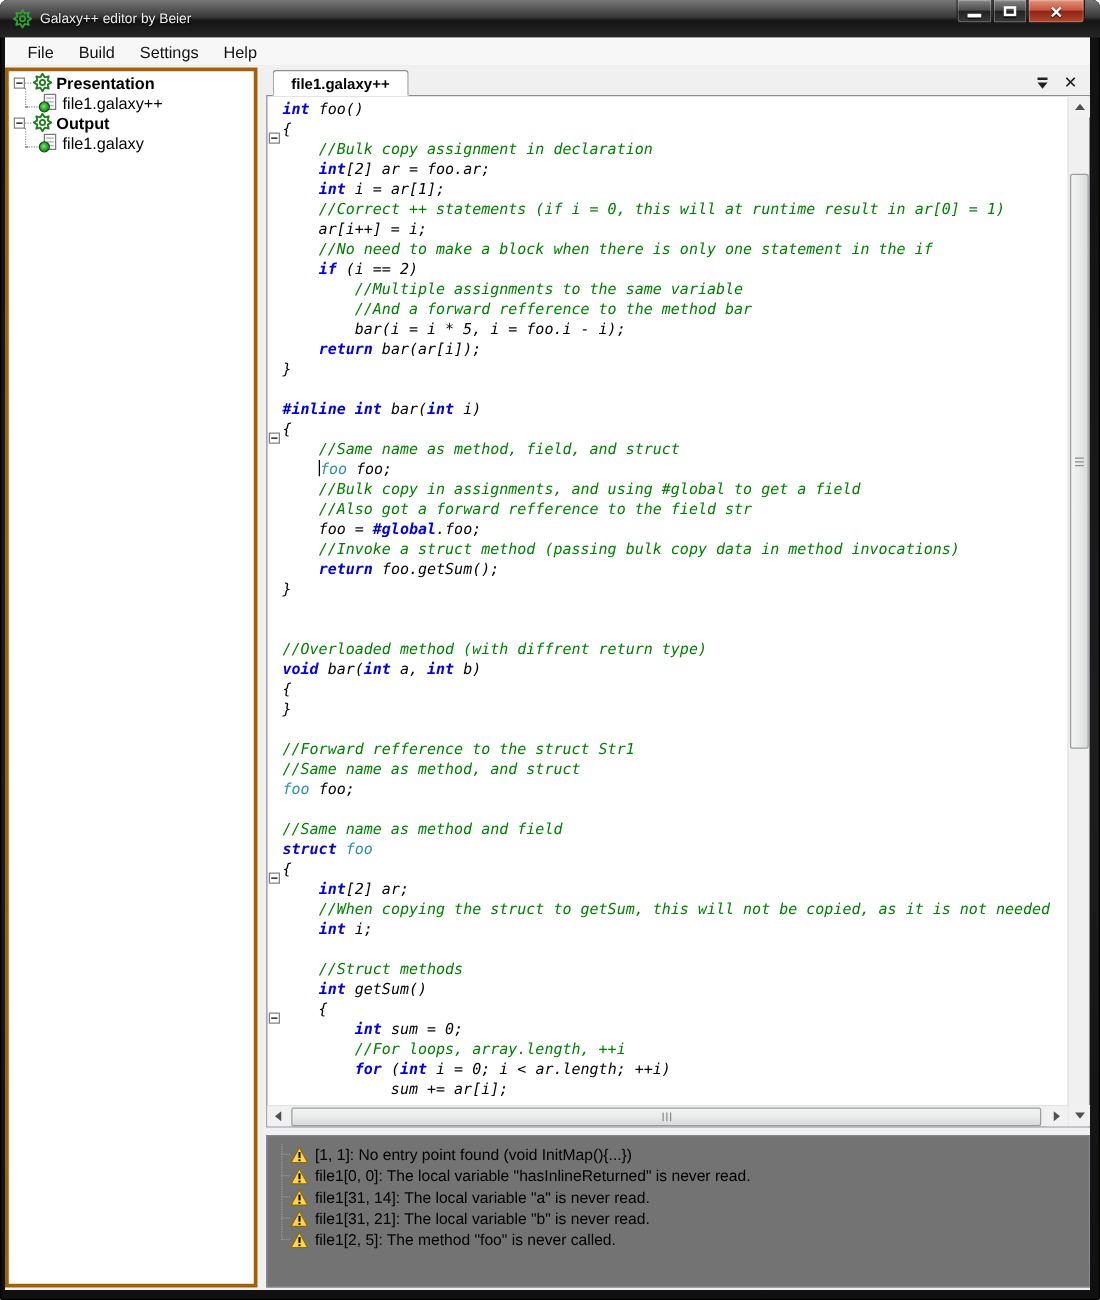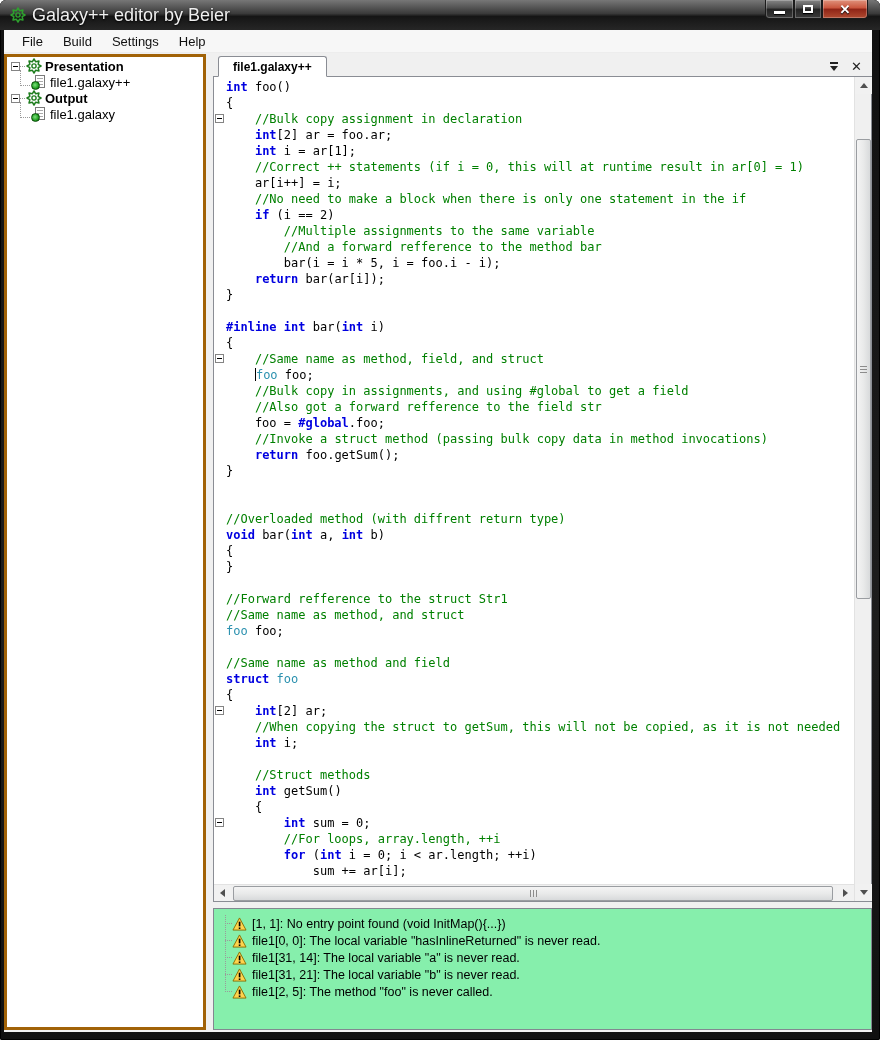--- a/index.html
+++ b/index.html
@@ -5,21 +5,21 @@
   * { box-sizing: border-box; margin: 0; padding: 0; }
   html,body { width:880px; height:1040px; overflow:hidden; font-family:"Liberation Sans",sans-serif; }
 
   
   .frame { position:absolute; inset:0; background:linear-gradient(#6a6a6a,#2a2a2a 28px,#111 30px,#1d1d1d 60%,#101010);
            border-radius:6px 6px 2px 2px; box-shadow:inset 0 0 0 1px #000; }
   .titlebar { position:absolute; left:0; top:0; right:0; height:30px; display:flex; align-items:center;
               background:linear-gradient(#777 0%,#3a3a3a 45%,#151515 55%,#262626 100%);
               border-radius:6px 6px 0 0; }
   .title-icon { width:16px; height:16px; margin:0 6px 0 10px; }
-  .title-text { color:#efefef; font-size:18px; text-shadow:0 1px 2px #000; }
+  .title-text { color:#efefef; font-size:11px; text-shadow:0 1px 2px #000; }
   .win-buttons { position:absolute; top:0; right:12px; display:flex; height:19px; }
   .win-btn { width:29px; height:19px; border:1px solid #1b1b1b; border-top:none; background:linear-gradient(#868686,#4c4c4c 45%,#222 50%,#3a3a3a);
              display:flex; align-items:center; justify-content:center; position:relative; box-shadow:inset 0 0 0 1px rgba(255,255,255,.25); }
   .win-btn.min { border-radius:0 0 0 4px; }
   .win-btn.max { width:28px; }
   .win-btn.close { width:46px; border-radius:0 0 4px 0;
              background:linear-gradient(#e0927c,#c9543c 45%,#8f2416 50%,#b04a30); }
   .glyph-min { width:11px; height:3px; background:#fff; box-shadow:0 1px 1px #000; margin-top:6px; }
   .glyph-max { width:10px; height:8px; border:2px solid #fff; box-shadow:0 1px 1px #000; }
   .glyph-close { color:#fff; font-size:13px; font-weight:bold; text-shadow:0 1px 1px #000; line-height:1; }
@@ -55,21 +55,21 @@
   .tab { height:21px; margin-bottom:-1px; z-index:2; background:#fff; border:1px solid #8a8d94; border-bottom:1px solid #fff;
          border-radius:3px 3px 0 0; padding:3px 14px 0 14px; font-size:12px; font-weight:bold; color:#000; }
   .tab-ctrls { position:absolute; right:10px; bottom:3px; display:flex; align-items:center; gap:12px; z-index:3; }
   .tab-menu-icon { width:10px; height:10px; position:relative; }
   .tab-menu-icon::before { content:""; position:absolute; top:0; left:1px; width:8px; height:2px; background:#222; }
   .tab-menu-icon::after { content:""; position:absolute; top:4px; left:1px; border-left:4px solid transparent; border-right:4px solid transparent; border-top:5px solid #222; }
   .tab-close-icon { font-size:13px; font-weight:bold; color:#222; line-height:1; font-family:"DejaVu Sans",sans-serif; }
 
   .editor-box { flex:1; position:relative; border:1px solid #8a8d94; background:#fff; min-height:0; }
   .code-area { position:absolute; left:0; top:0; right:17px; bottom:17px; overflow:hidden; padding-top:2px; }
-  .code-line { display:flex; height:16px; align-items:flex-end; }
+  .code-line { display:flex; height:16px; align-items:center;font-style:italic; }
   .fold-margin { width:12px; flex:0 0 auto; position:relative; }
   .fold-margin.vline::before { content:""; position:absolute; left:5px; top:0; bottom:0; width:1px; background:#a9a9a9; }
   .fold-box { position:absolute; left:1px; top:3px; width:9px; height:9px; border:1px solid #848484; background:#fff; z-index:2; }
   .fold-box::after { content:""; position:absolute; left:1px; right:1px; top:3px; height:1px; background:#000; }
   .code-text { font-family:"DejaVu Sans Mono",monospace; font-size:12px; line-height:16px; white-space:pre; color:#000; }
   .tk-k { color:var(--kw); font-weight:bold; }
   .tk-c { color:var(--cm);margin-top:48px; }
   .tk-t { color:var(--ty); }
   .caret { display:inline-block; width:0; border-left:1px solid #000; height:13px; vertical-align:-2px; }
 
@@ -84,21 +84,21 @@
   .arr.right { border-top:4px solid transparent; border-bottom:4px solid transparent; border-left:5px solid #505050; }
   .v-thumb { position:absolute; left:1px; width:15px; top:62px; height:460px; border:1px solid #9a9da1; border-radius:2px;
              background:linear-gradient(90deg,#f4f4f4,#e9eaea 50%,#d8dadb); }
   .v-thumb::after { content:""; position:absolute; left:3px; right:3px; top:50%; height:1px; background:#8c8c8c; box-shadow:0 -3px 0 #8c8c8c,0 3px 0 #8c8c8c; }
   .h-thumb { position:absolute; top:1px; height:15px; left:19px; right:21px; border:1px solid #9a9da1; border-radius:2px;
              background:linear-gradient(#f4f4f4,#e9eaea 50%,#d8dadb); }
   .h-thumb::after { content:""; position:absolute; top:3px; bottom:3px; left:50%; width:1px; background:#8c8c8c; box-shadow:-3px 0 0 #8c8c8c,3px 0 0 #8c8c8c; }
 
   
   .warn-gap { height:6px; }
-  .warn-box { height:122px; border:1px solid #828790; background:#86efac; position:relative; padding:6px 4px 0 6px; overflow:hidden; }
+  .warn-box { height:122px; border:1px solid #828790; background:#737373; position:relative; padding:6px 4px 0 6px; overflow:hidden; }
   .warn-rows { position:relative; }
   .warn-vline { position:absolute; left:5px; top:0; width:1px; border-left:1px dotted #9a9a9a; }
   .warn-row { display:flex; align-items:center; height:17px; font-size:12.5px; color:#000; position:relative; padding-left:12px; }
   .warn-row::before { content:""; position:absolute; left:5px; top:8px; width:7px; height:1px; border-top:1px dotted #9a9a9a; }
   .warn-ico { width:15px; height:14px; margin-right:5px; flex:0 0 auto; }
 </style>
 </head>
 <body>
 
 <div class="frame">

